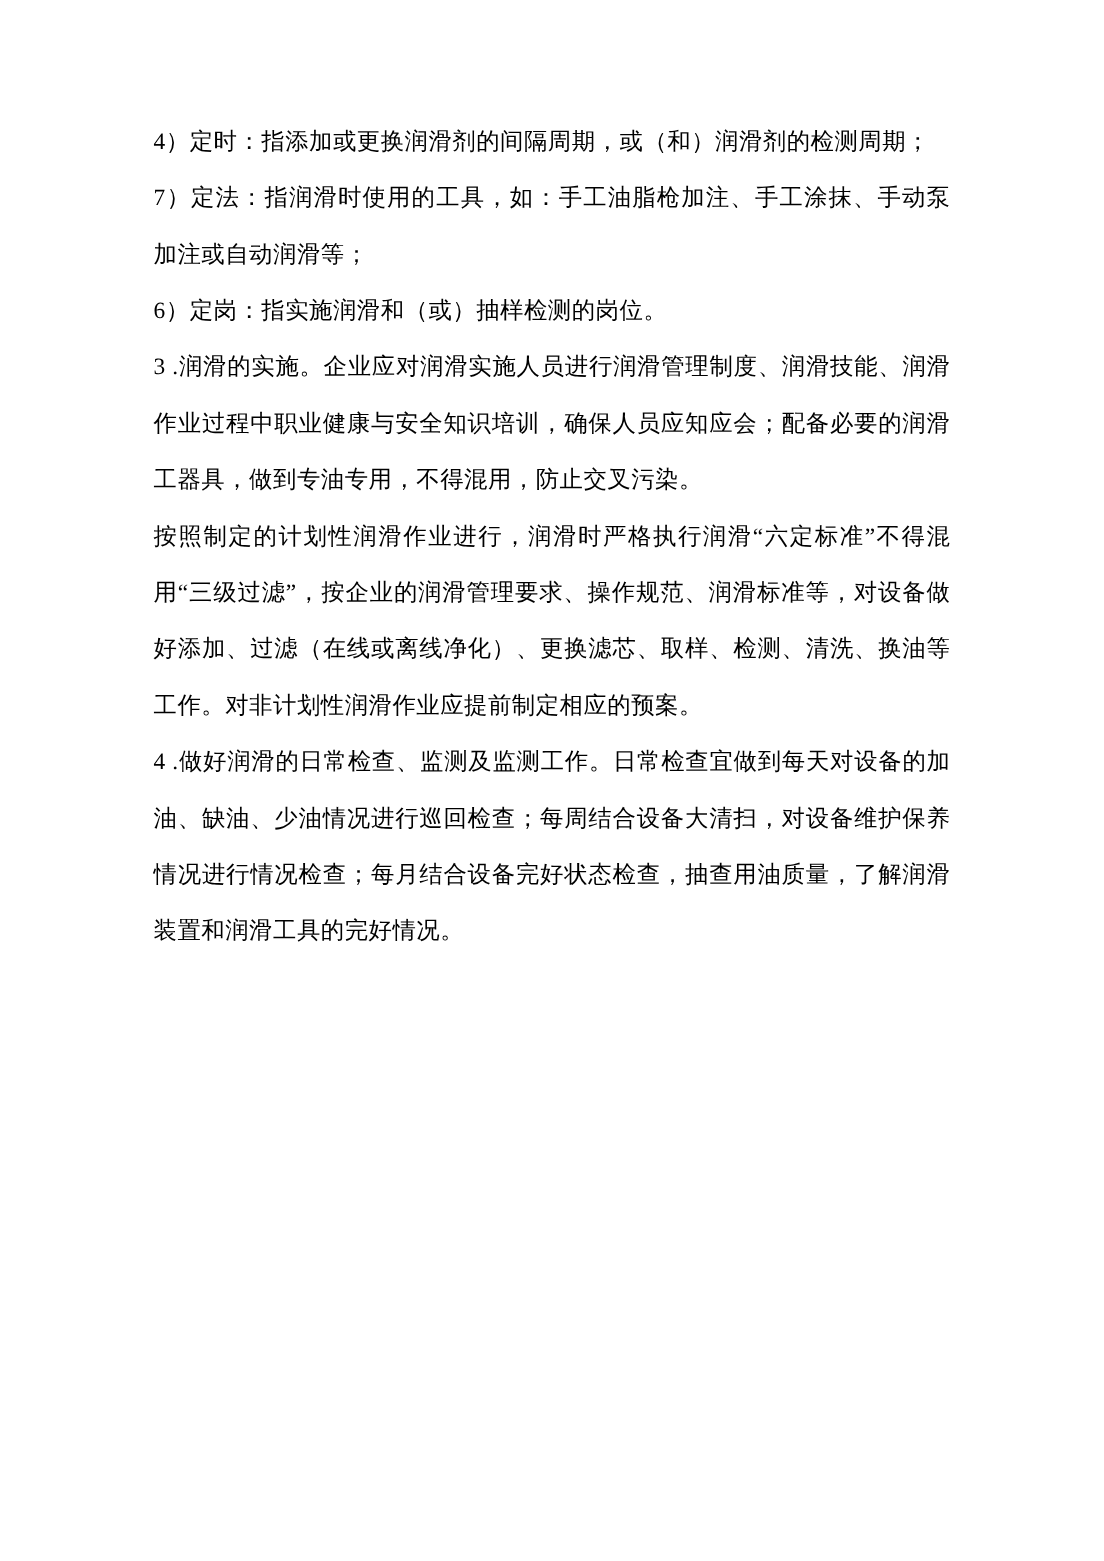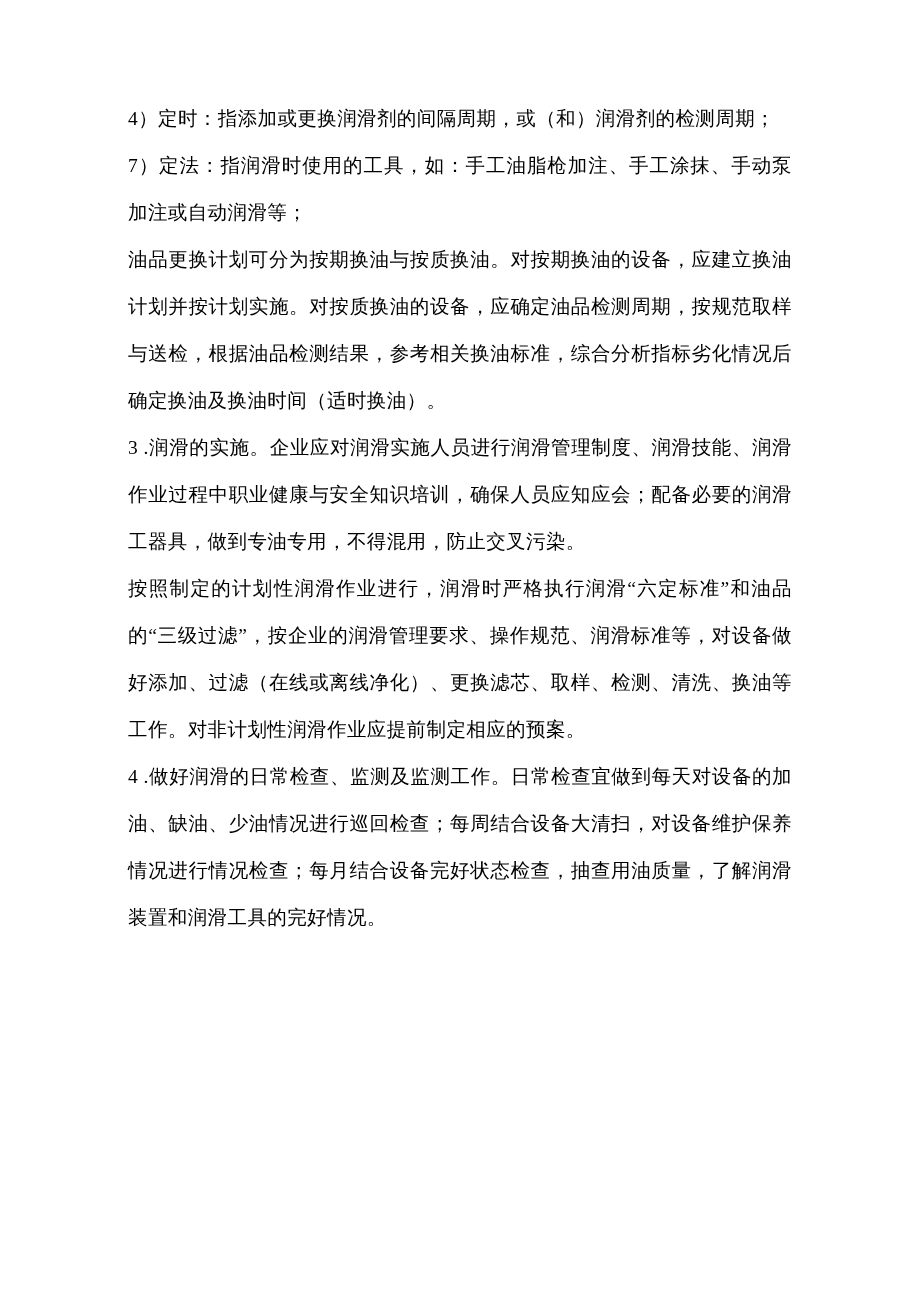--- a/index.html
+++ b/index.html
@@ -35,18 +35,18 @@
     word-break: break-all;
   }
 </style>
 </head>
 <body>
 
 <div class="page">
   <div class="doc-body">
     <p class="para">4）定时：指添加或更换润滑剂的间隔周期，或（和）润滑剂的检测周期；</p>
     <p class="para">7）定法：指润滑时使用的工具，如：手工油脂枪加注、手工涂抹、手动泵加注或自动润滑等；</p>
-    <p class="para">油品更换计划可分为按期换油与按质换油。对按期换油的设备，应建立换油计划并按计划实施。对按质换油的设备，应确定油品检测周期，按规范取样与送检，根据油品检测结果，参考相关换油标准，综合分析指标劣化情况后确定换油及换油时间（适时换油）。</p>
+    <p class="para">6）定岗：指实施润滑和（或）抽样检测的岗位。</p>
     <p class="para">3 .润滑的实施。企业应对润滑实施人员进行润滑管理制度、润滑技能、润滑作业过程中职业健康与安全知识培训，确保人员应知应会；配备必要的润滑工器具，做到专油专用，不得混用，防止交叉污染。</p>
-    <p class="para">按照制定的计划性润滑作业进行，润滑时严格执行润滑“六定标准”和油品的“三级过滤”，按企业的润滑管理要求、操作规范、润滑标准等，对设备做好添加、过滤（在线或离线净化）、更换滤芯、取样、检测、清洗、换油等工作。对非计划性润滑作业应提前制定相应的预案。</p>
+    <p class="para">按照制定的计划性润滑作业进行，润滑时严格执行润滑“六定标准”不得混用“三级过滤”，按企业的润滑管理要求、操作规范、润滑标准等，对设备做好添加、过滤（在线或离线净化）、更换滤芯、取样、检测、清洗、换油等工作。对非计划性润滑作业应提前制定相应的预案。</p>
     <p class="para">4 .做好润滑的日常检查、监测及监测工作。日常检查宜做到每天对设备的加油、缺油、少油情况进行巡回检查；每周结合设备大清扫，对设备维护保养情况进行情况检查；每月结合设备完好状态检查，抽查用油质量，了解润滑装置和润滑工具的完好情况。</p>
   </div>
 </div>
 
 </body></html>

